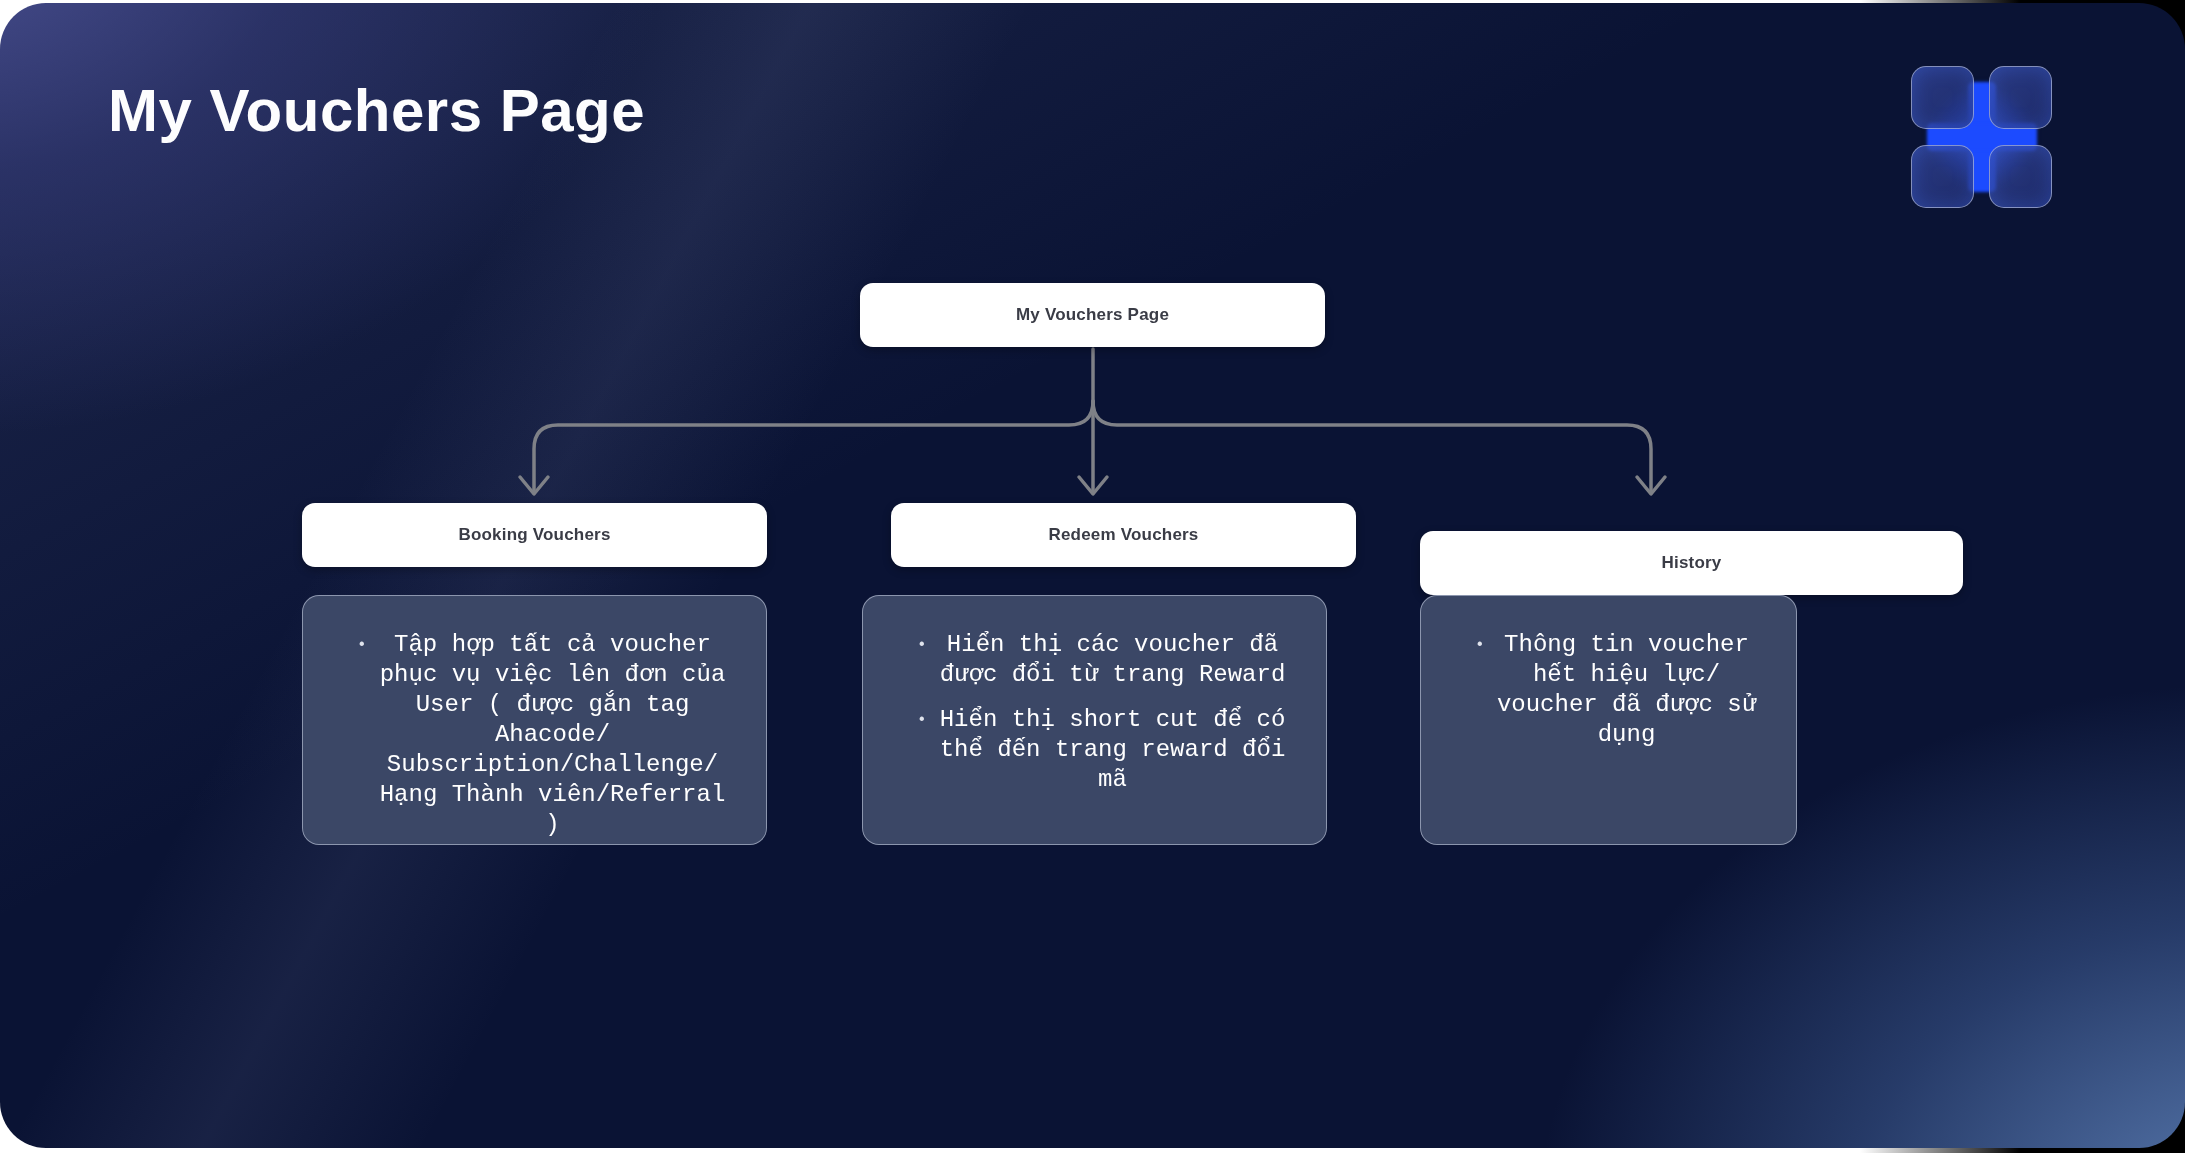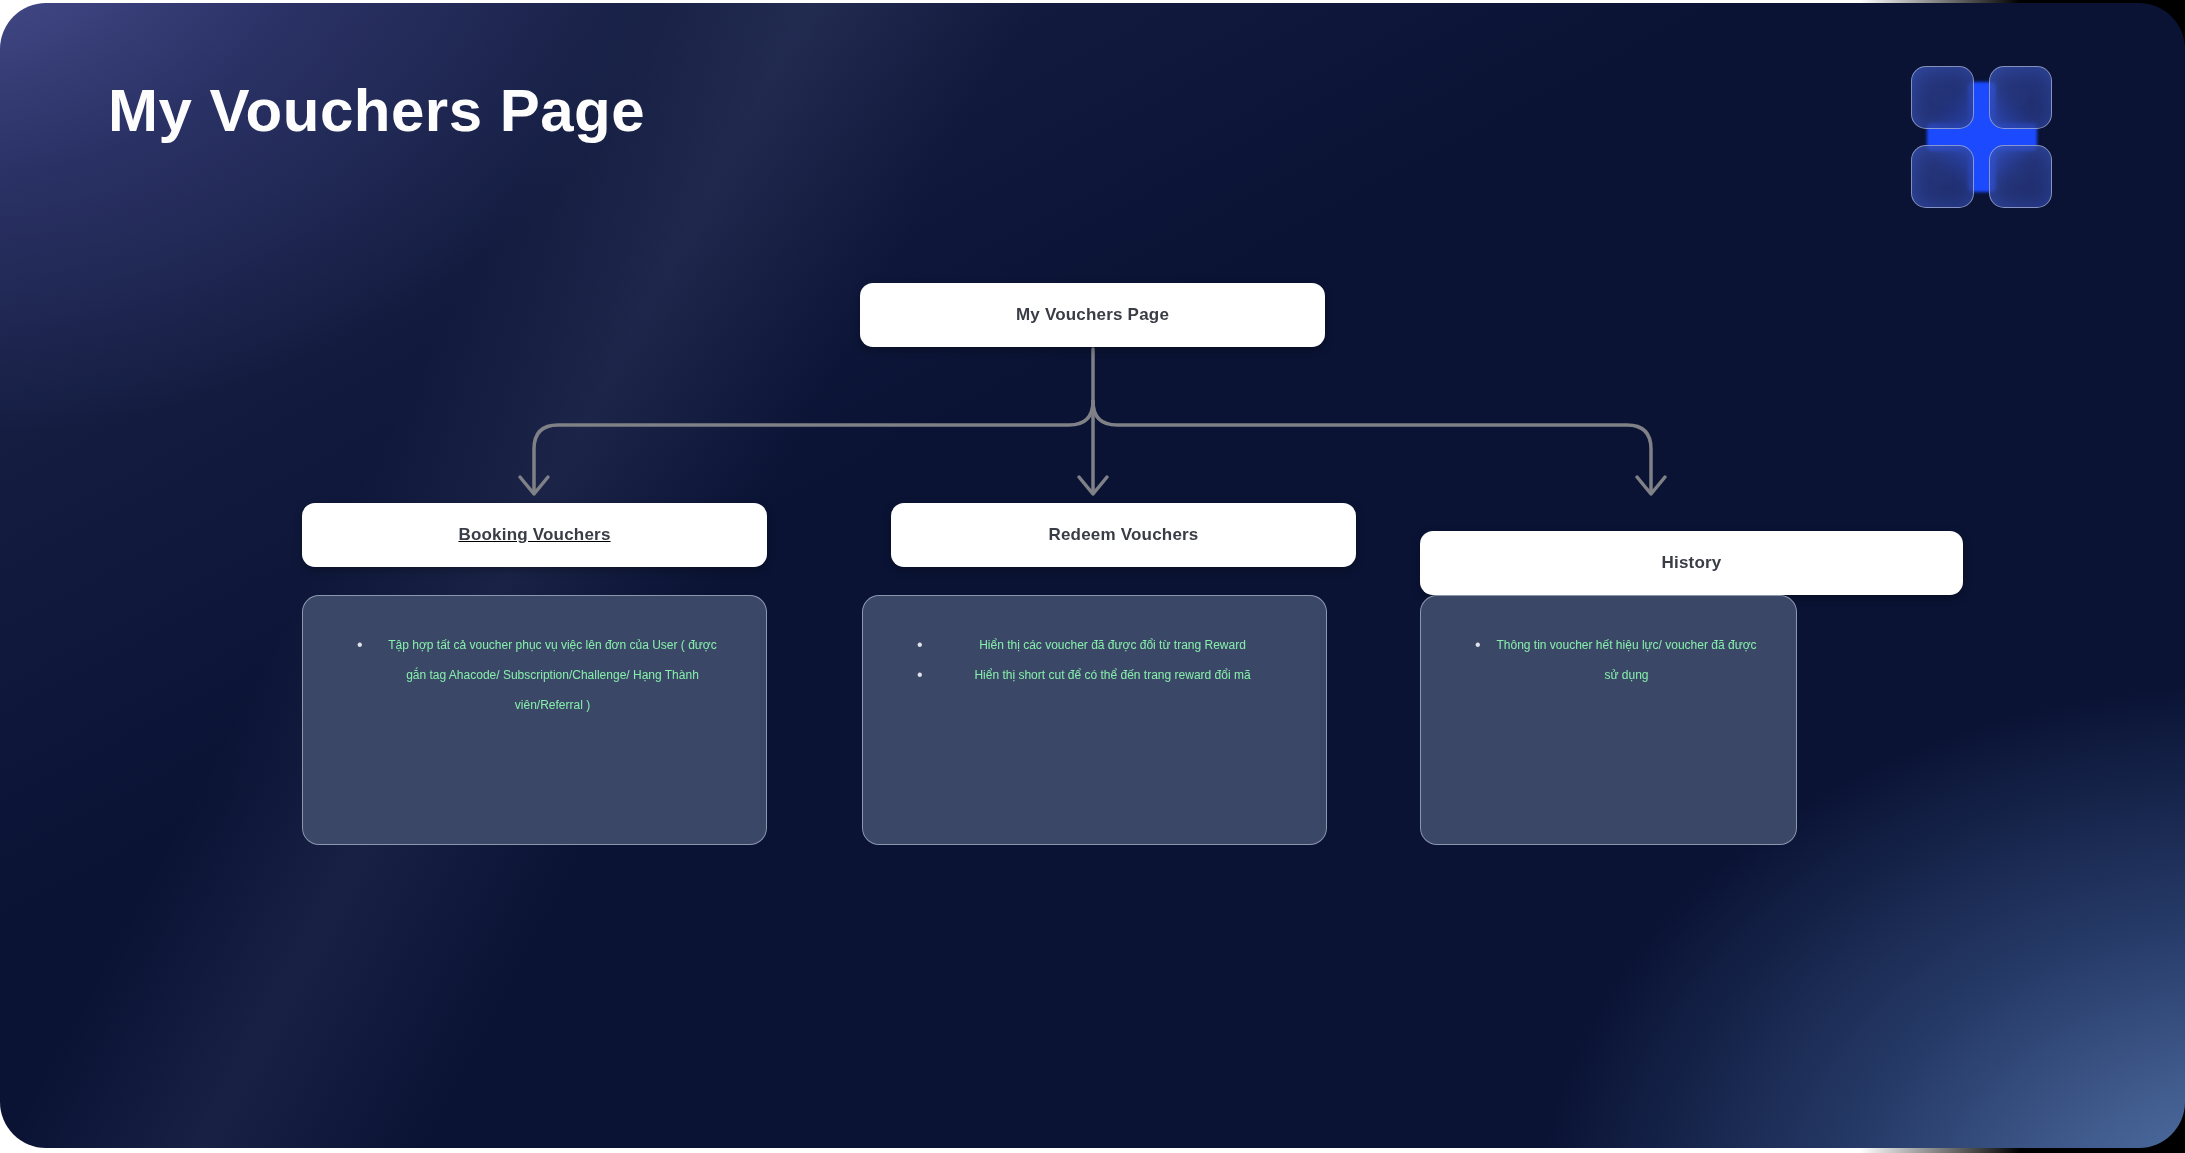--- a/index.html
+++ b/index.html
@@ -53,42 +53,42 @@
 
   
   .node {
     position:absolute; height:64px; width:465px;
     background:#ffffff; border-radius:13px;
     display:flex; align-items:center; justify-content:center;
     box-shadow: 0 3px 8px rgba(0,0,0,0.28);
   }
   .node span { font-size:17px; font-weight:700; color:#3a3c46; letter-spacing:0.2px; }
   #node-root    { left:860px;  top:280px; }
-  #node-booking { left:302px;  top:500px;text-decoration:underline; }
+  #node-booking { left:302px;  top:500px; }
   #node-redeem  { left:862px;  top:500px;margin-left:29px; }
   #node-history { left:1420px; top:528px; width:543px; }
 
   
   .desc {
     position:absolute; top:592px; width:465px; height:250px;
     background:#3b4766;
     border:1.5px solid rgba(175,184,205,0.70);
     border-radius:17px;
     padding:34px 38px 0 52px;
   }
   #desc-booking { left:302px; }
   #desc-redeem  { left:862px; }
   #desc-history { left:1420px; width:377px; }
   .desc ul { list-style:none; }
   .desc li {
     position:relative; padding-left:22px;
-    font-family:Liberation Sans, sans-serif;
-    font-size:12px; line-height:30px; color:#86efac;
+    font-family:Liberation Mono, monospace;
+    font-size:24px; line-height:30px; color:#ffffff;
   }
-  .desc li + li { }
+  .desc li + li { margin-top:15px; }
   .desc li::before { content:"•"; position:absolute; left:2px; top:0; font-size:16px; color:#dfe3ec; }
 </style>
 </head>
 <body>
 
 <div id="canvas">
   <div class="card">
 
     <h1 class="page-title">My Vouchers Page</h1>
 

